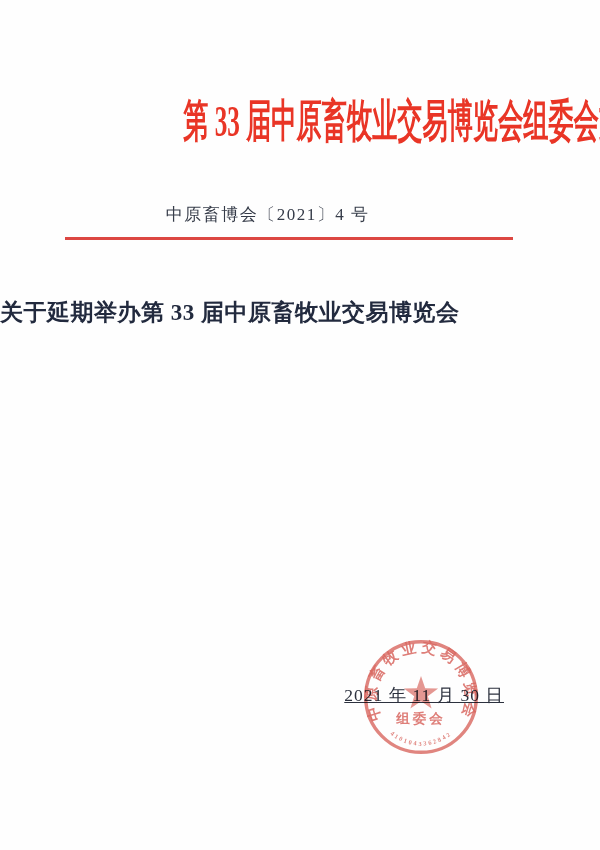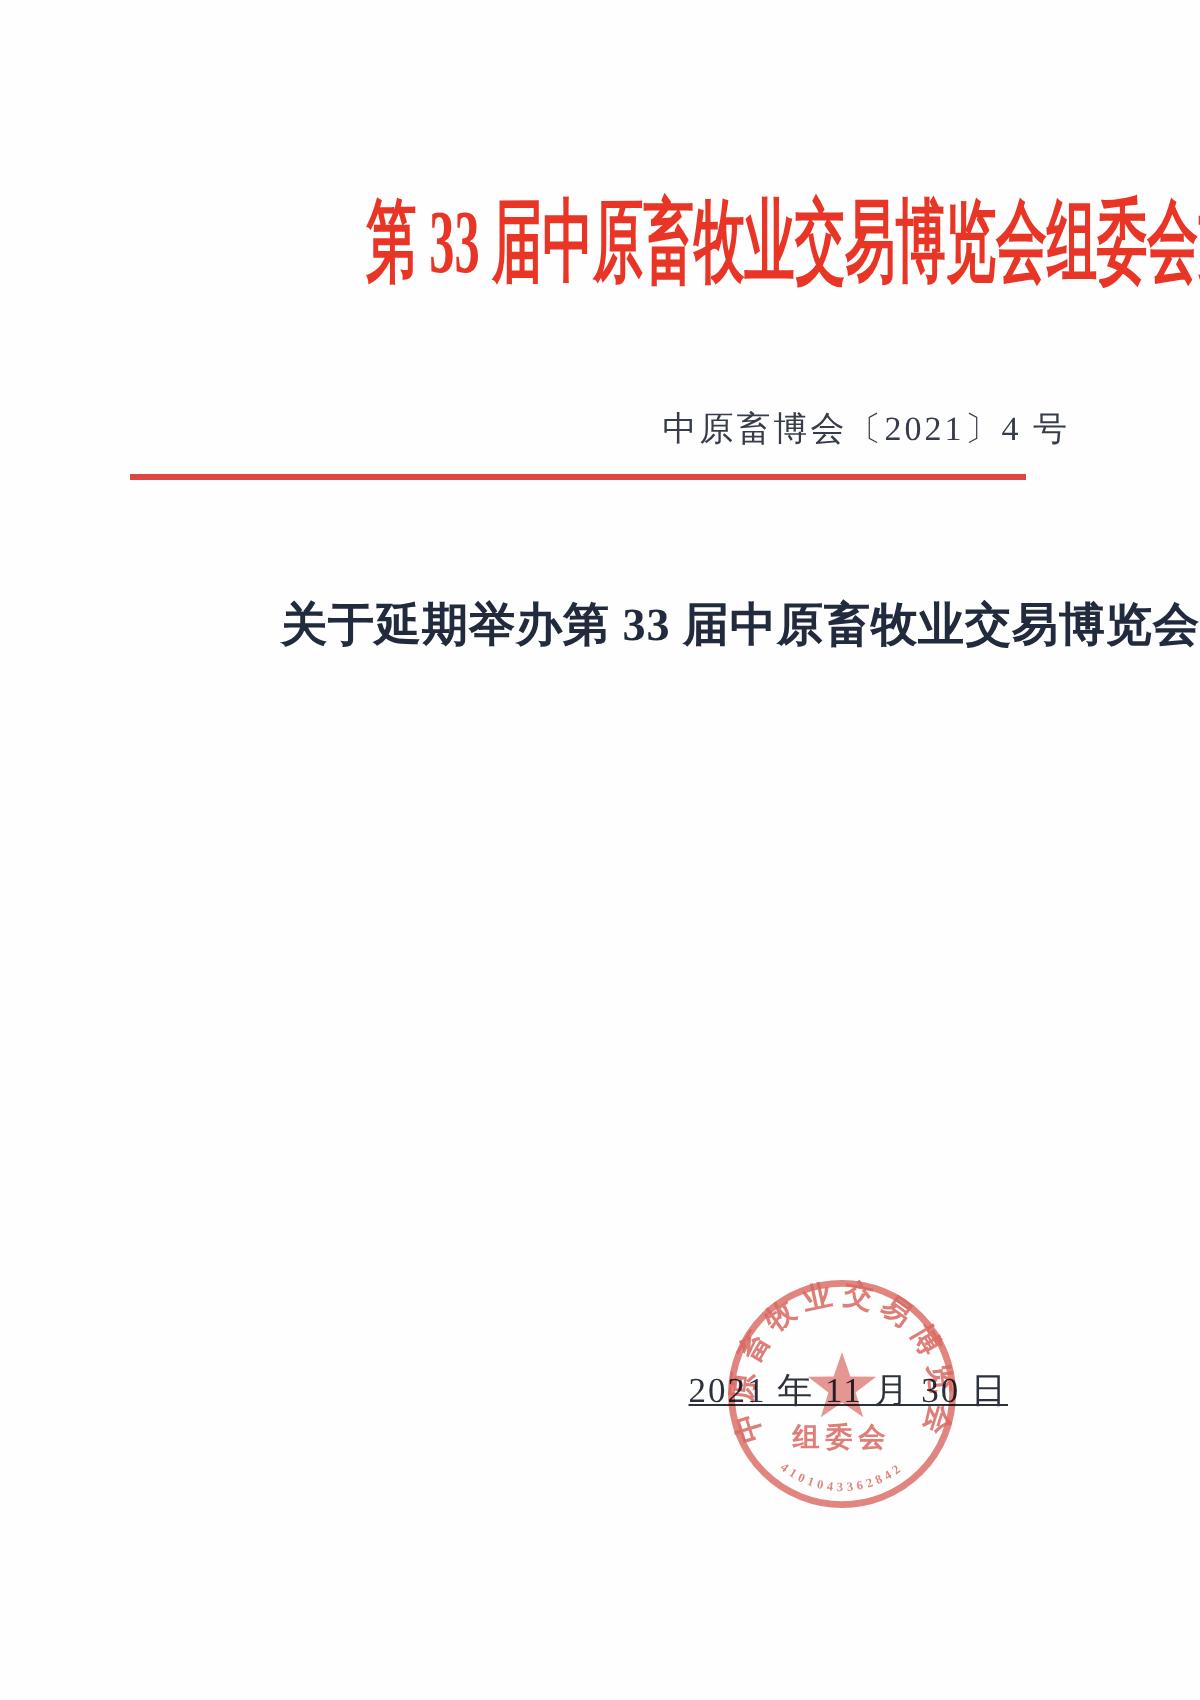--- a/index.html
+++ b/index.html
@@ -17,32 +17,32 @@
   .letterhead .lh-inner{
     display:inline-block;
     font-size:45px;font-weight:bold;
     color:var(--letterhead-red,#e93526);
     transform:scaleX(0.56);
     transform-origin:center;
     letter-spacing:0px;
   }
   .doc-number{
     position:absolute;top:203px;left:0;width:535px;
-    text-align:right;
+    text-align:center;
     font-size:17px;line-height:24px;
     color:var(--docnum-text,#363c49);
     letter-spacing:1.5px;
   }
   .red-rule{
     position:absolute;top:237px;left:65px;width:448px;height:2.5px;
     background:var(--rule-red,#dc4742);
   }
   .notice-title{
     position:absolute;top:296px;left:0;width:600px;
-    text-align:right;
+    text-align:left;
     font-size:23px;font-weight:bold;line-height:33px;
     color:var(--heading-text,#222a3e);
     letter-spacing:0.5px;
   }
   .body-text{
     position:absolute;top:384px;left:66px;width:447px;
     font-size:17px;line-height:29.5px;
     color:var(--body-text,#3c4250);
     text-align:justify;
     letter-spacing:0.8px;

